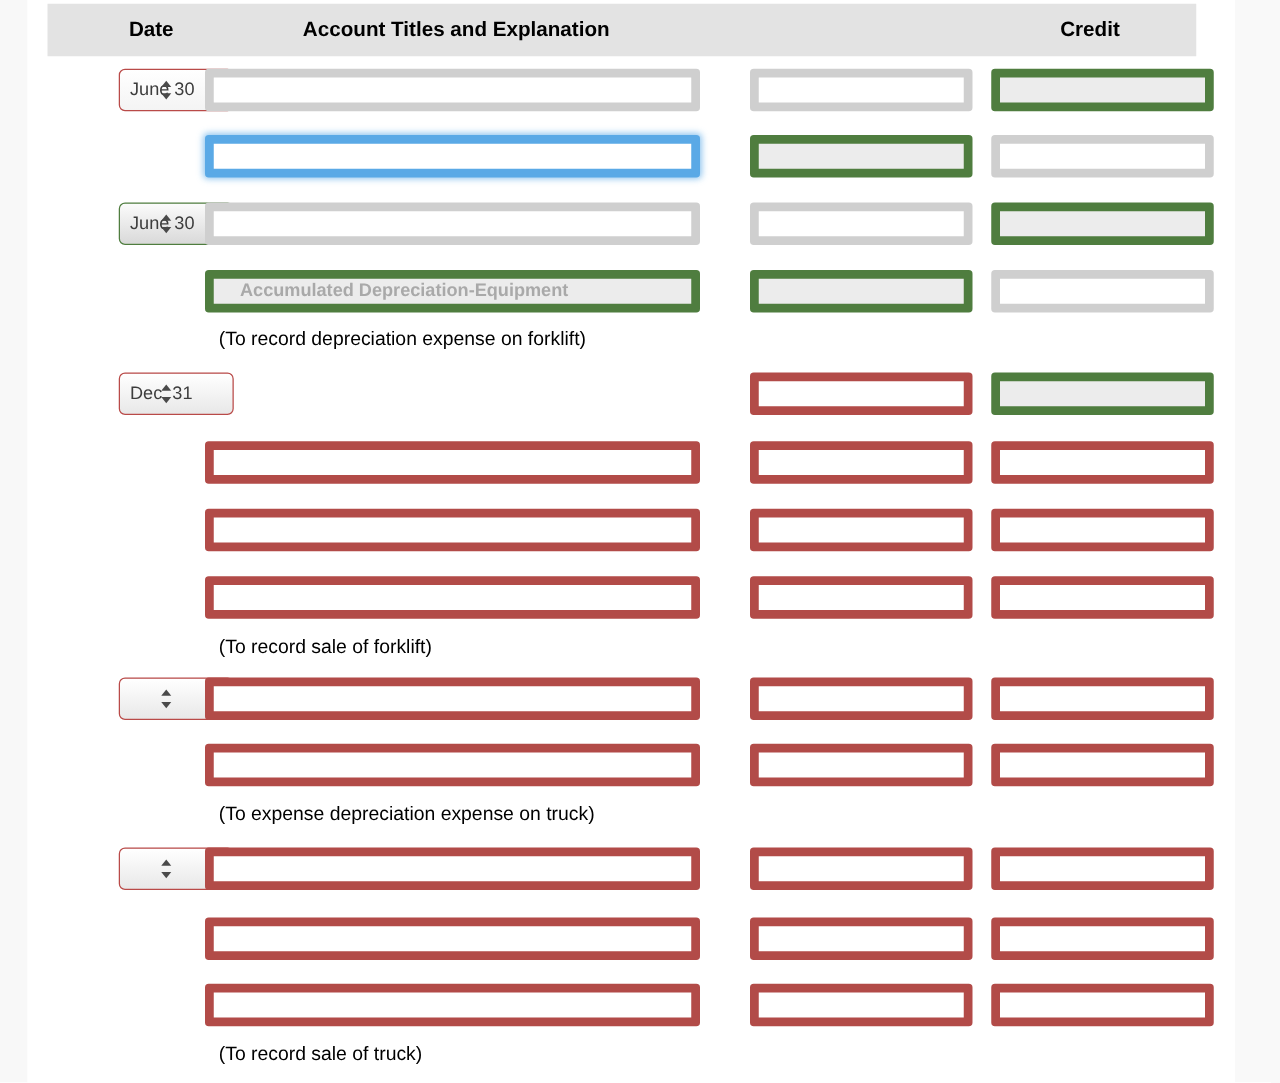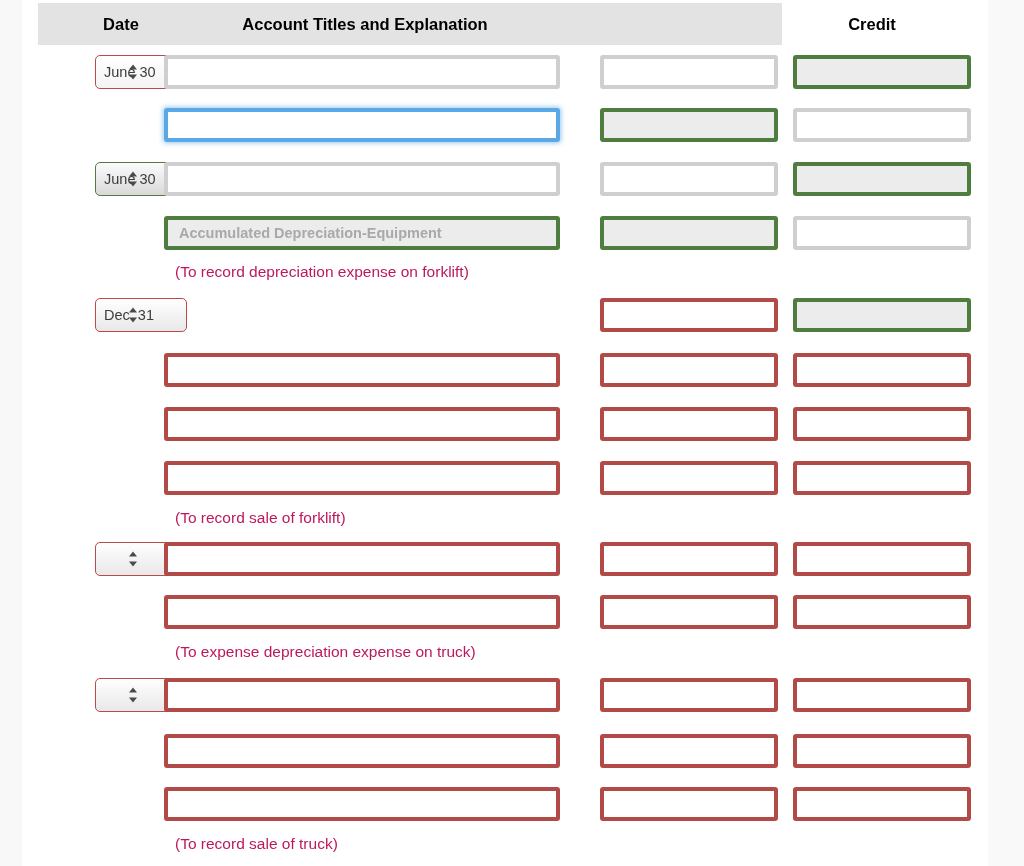--- a/index.html
+++ b/index.html
@@ -36,21 +36,21 @@
     width: 966px;
     height: 866px;
     background: #ffffff;
   }
 
   
   .hdr {
     position: absolute;
     left: 16px;
     top: 3px;
-    width: 744px;
+    width: 919px;
     height: 42px;
     background: #e3e3e3;
   }
   .hdr-cell {
     position: absolute;
     top: 0;
     height: 42px;
     line-height: 42px;
     font-weight: bold;
     font-size: 16.5px;
@@ -119,26 +119,26 @@
     border-right: 4.5px solid transparent;
   }
   .spinner .up { top: 0;  border-bottom: 5px solid #4a4a4a; }
   .spinner .dn { bottom: 0; border-top: 5px solid #4a4a4a; }
 
   
   input.tbox {
     box-sizing: border-box;
     height: 34px;
     width: 100%;
-    padding: 0 11px;
+    padding: 0 21px;
     font-family: "Liberation Sans", sans-serif;
     font-size: 14.5px;
     font-weight: 600;
     color: #4a4a4a;
-    border: 4px solid #8b5cf6;
+    border: 7px solid #8b5cf6;
     border-radius: 3px;
     background: #ffffff;
     outline: none;
   }
   input.tbox::placeholder {
     color: #a9a9a9;
     font-weight: 600;
     opacity: 1;
   }
   input.tbox.red    { border-color: #b24b48; }
@@ -151,21 +151,21 @@
 
   .acct-cell  { left: 142px; width: 396px; }
   .debit-cell { left: 578px; width: 178px; }
   .cred-cell  { left: 771px; width: 178px; }
 
   
   .caption {
     position: absolute;
     left: 153px;
     font-size: 15.5px;
-    color: #be185d;
+    color: #000000;
     white-space: nowrap;
   }
 </style>
 </head>
 <body>
 
 <div id="gutter-left"></div>
 <div id="gutter-right"></div>
 
 <div id="sheet">

